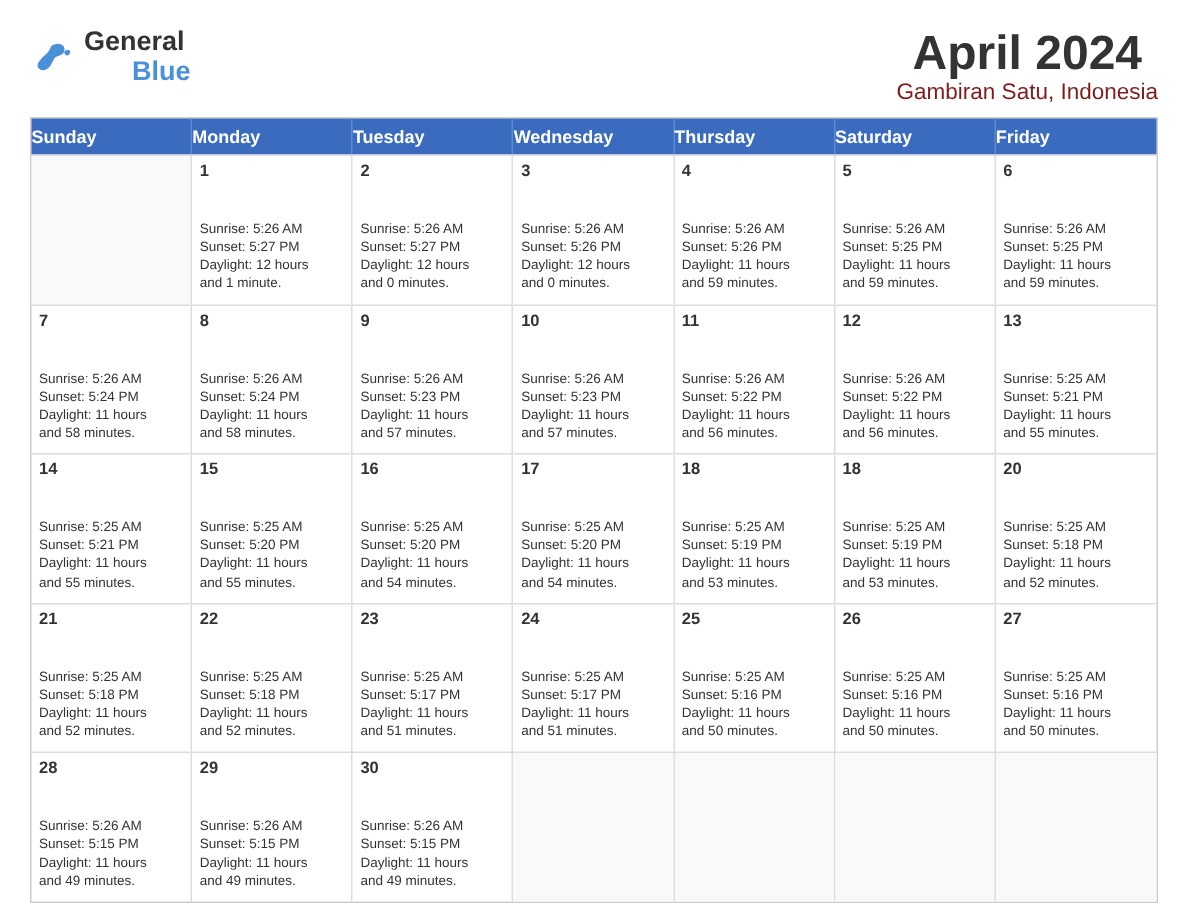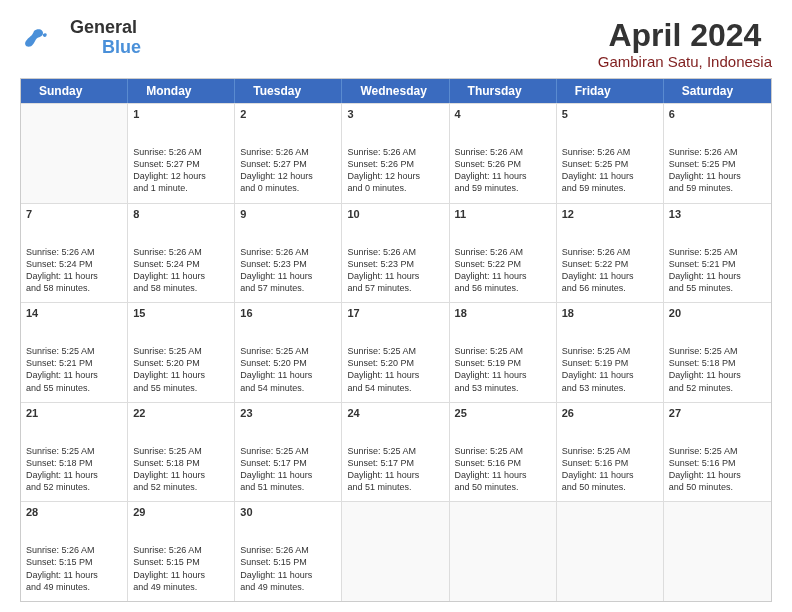--- a/index.html
+++ b/index.html
@@ -19,21 +19,21 @@
     }
     .header {
       display: flex;
       justify-content: space-between;
       align-items: flex-start;
       margin-bottom: 8px;
     }
     .logo {
       display: flex;
       align-items: center;
-      gap: 22px;
+      gap: 8px;
     }
     .logo-text {
       font-size: 18px;
       font-weight: bold;
       color: #333;
       line-height: 1.1;
     }
     .logo-text span { color: #4a90d9; margin-left: 32px; }
     .logo-bird {
       width: 28px;
@@ -61,21 +61,21 @@
     }
     .cal-header {
       display: grid;
       grid-template-columns: repeat(7, 1fr);
       background: #3a6bbf;
     }
     .cal-header-cell {
       color: #fff;
       font-size: 12px;
       font-weight: bold;
-      padding: 5px 18px;
+      padding: 5px 0;
       border-right: 1px solid #5a8bd0;
     }
     .cal-header-cell:last-child { border-right: none; }
     .cal-body {
       flex: 1;
       display: flex;
       flex-direction: column;
     }
     .cal-row {
       display: grid;
@@ -127,22 +127,22 @@
     </div>
   </div>
 
   <div class="calendar">
     <div class="cal-header">
     <div class="cal-header-cell">Sunday</div>
         <div class="cal-header-cell">Monday</div>
         <div class="cal-header-cell">Tuesday</div>
         <div class="cal-header-cell">Wednesday</div>
         <div class="cal-header-cell">Thursday</div>
+        <div class="cal-header-cell">Saturday</div>
         <div class="cal-header-cell">Friday</div>
-        <div class="cal-header-cell">Saturday</div>
       </div>
     <div class="cal-body">
     <div class="cal-row">
           <div class="cal-cell empty"></div>
           <div class="cal-cell">
             <div class="day-num">1</div>
             <div class="cell-info" style="white-space: pre-line;">Sunrise: 5:26 AM
 Sunset: 5:27 PM
 Daylight: 12 hours
 and 1 minute.</div>

